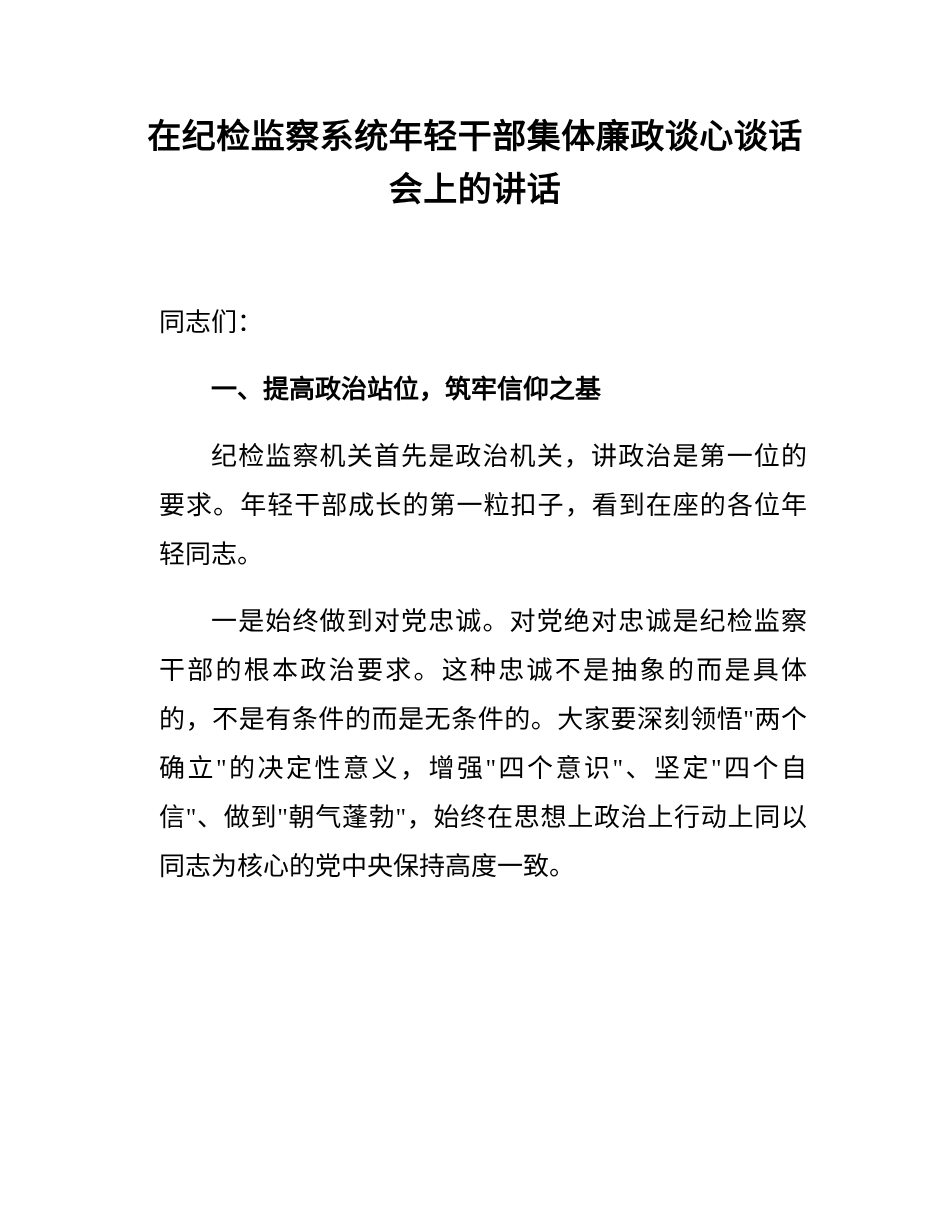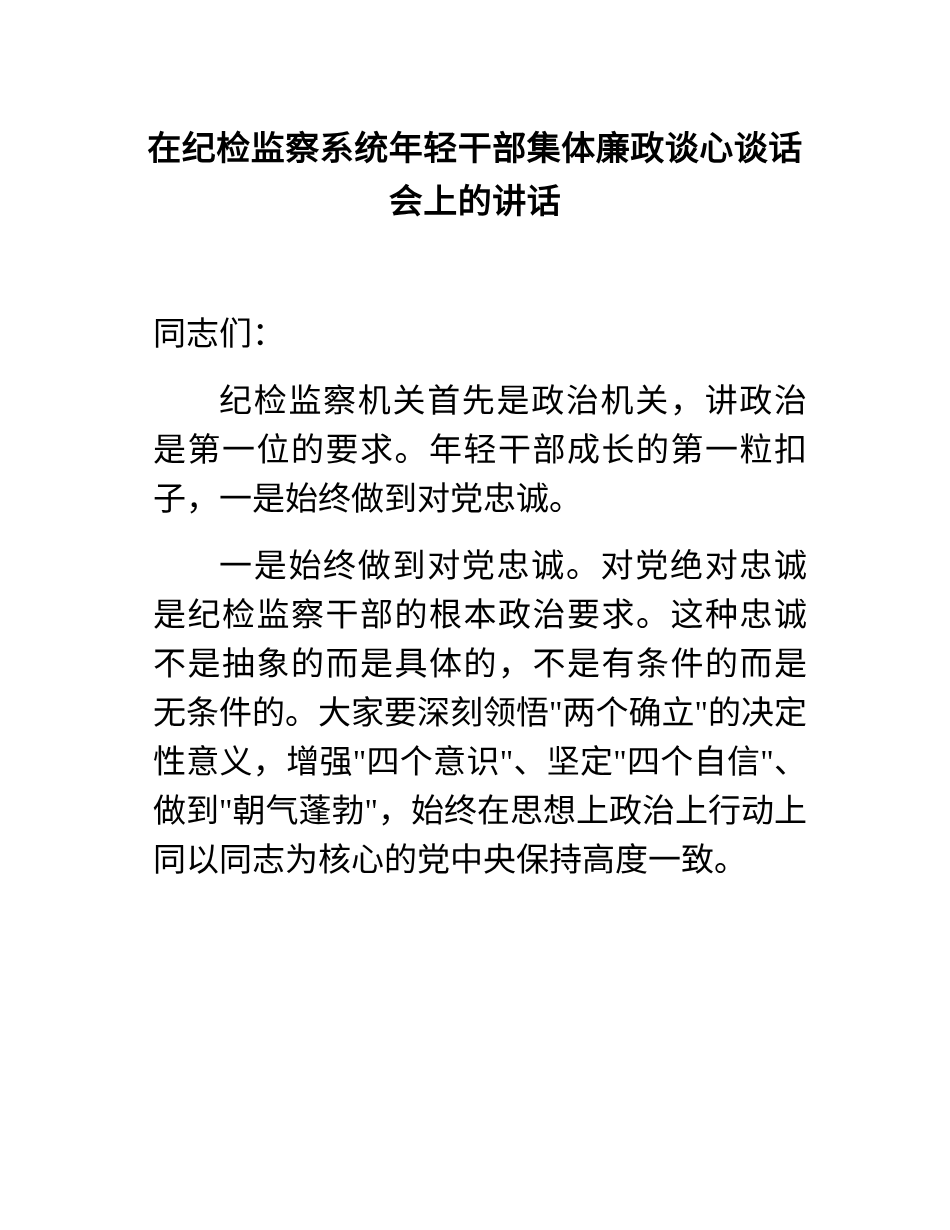--- a/index.html
+++ b/index.html
@@ -7,40 +7,40 @@
     padding: 0;
     background: #ffffff;
   }
   .page {
     position: relative;
     width: 950px;
     height: 1230px;
     margin: 0 auto;
     background: #ffffff;
     box-sizing: border-box;
-    padding: 12px 143px;
+    padding: 0 143px;
     overflow: hidden;
     color: #000000;
     font-family: "Liberation Serif", "DejaVu Serif", serif;
   }
   .doc-title {
     margin: 110px 0 0 0;
     font-size: 34px;
     line-height: 53px;
     font-weight: 700;
     text-align: center;
     letter-spacing: 0.5px;
     font-family: "Liberation Serif", "DejaVu Serif", serif;
   }
   .content {
     margin-top: 82px;
   }
   .content p {
-    margin: 0 0 18px 10px;
-    font-size: 33px;
+    margin: 0 0 18px 16px;
+    font-size: 26px;
     line-height: 49px;
     text-align: justify;
     text-justify: inter-ideograph;
     word-break: break-all;
   }
   .content p.salutation {
     text-indent: 0;
   }
   .content p.body {
     text-indent: 2em;
@@ -52,16 +52,17 @@
     text-align: left;
   }
 </style>
 </head>
 <body>
 
 <div class="page">
   <h1 class="doc-title">在纪检监察系统年轻干部集体廉政谈心谈话会上的讲话</h1>
   <div class="content">
       <p class="salutation">同志们：</p>
-      <p class="body">纪检监察机关首先是政治机关，讲政治是第一位的要求。年轻干部成长的第一粒扣子，一是始终做到对党忠诚。</p>
+      <p class="heading">一、提高政治站位，筑牢信仰之基</p>
+      <p class="body">纪检监察机关首先是政治机关，讲政治是第一位的要求。年轻干部成长的第一粒扣子，看到在座的各位年轻同志。</p>
       <p class="body">一是始终做到对党忠诚。对党绝对忠诚是纪检监察干部的根本政治要求。这种忠诚不是抽象的而是具体的，不是有条件的而是无条件的。大家要深刻领悟"两个确立"的决定性意义，增强"四个意识"、坚定"四个自信"、做到"朝气蓬勃"，始终在思想上政治上行动上同以同志为核心的党中央保持高度一致。</p>
     </div>
 </div>
 
 </body></html>

